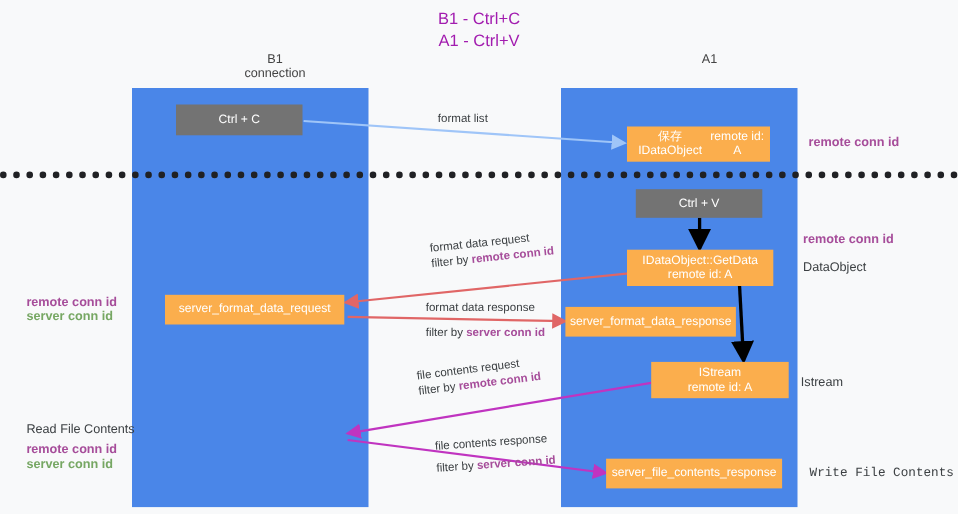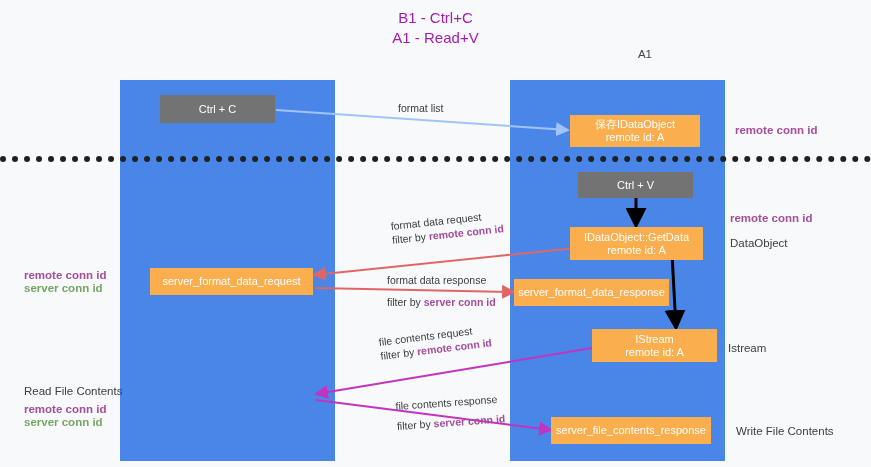--- a/index.html
+++ b/index.html
@@ -38,23 +38,27 @@
   .dash{position:absolute;left:0;top:156px;width:871px;height:0;
         border-top:6px dotted #202124;}
 </style>
 </head>
 <body>
 
 <div id="stage">
 
   <div class="title">
     <div>B1 - Ctrl+C</div>
-    <div>A1 - Read+V</div>
+    <div>A1 - Ctrl+V</div>
   </div>
 
+  <div class="lane-head" style="left:150px;top:48px;width:200px;">
+    <div>B1</div>
+    <div>connection</div>
+  </div>
   <div class="lane-head" style="left:545px;top:48px;width:200px;">
     <div>A1</div>
   </div>
 
   <div class="lane" style="left:120px;top:80px;width:215px;height:381px;"></div>
   <div class="lane" style="left:510px;top:80px;width:215px;height:381px;"></div>
 
   <svg class="overlay">
     <defs>
       <marker id="ahBlue" markerWidth="7" markerHeight="7" refX="6" refY="3.5" orient="auto">
@@ -83,21 +87,21 @@
 
     <line x1="592" y1="348" x2="316" y2="394" stroke="#c034c0" stroke-width="2" marker-end="url(#ahMag)"></line>
 
     <line x1="316" y1="400" x2="551" y2="430" stroke="#c034c0" stroke-width="2" marker-end="url(#ahMag)"></line>
   </svg>
 
   <div class="node green" style="left:160px;top:95px;width:115px;height:28px;">
     <span>Ctrl + C</span>
   </div>
 
-  <div class="node orange" style="left:570px;top:115px;width:130px;height:32px;flex-direction:column;">
+  <div class="node orange" style="left:570px;top:115px;width:130px;height:32px;flex-direction:row;">
     <span class="two">保存IDataObject</span>
     <span class="two">remote id: A</span>
   </div>
 
   <div class="node green" style="left:578px;top:172px;width:115px;height:26px;">
     <span>Ctrl + V</span>
   </div>
 
   <div class="node orange" style="left:570px;top:227px;width:133px;height:33px;flex-direction:column;">
     <span class="two">IDataObject::GetData</span>
@@ -149,21 +153,21 @@
     <div>file contents response</div>
     <div style="margin-top:6px;">
       <span>filter by </span><span class="hl purple">server conn id</span>
     </div>
   </div>
 
   <div class="sidelabel purple" style="left:735px;top:123px;">remote conn id</div>
   <div class="sidelabel purple" style="left:730px;top:211px;">remote conn id</div>
   <div class="sidelabel plain" style="left:730px;top:236px;">DataObject</div>
   <div class="sidelabel plain" style="left:728px;top:341px;">Istream</div>
-  <div class="sidelabel plain" style="left:736px;top:424px;">Write File Contents</div>
+  <div class="sidelabel plain" style="left:736px;top:424px;font-family:Liberation Mono, monospace;">Write File Contents</div>
 
   <div class="sidelabel purple" style="left:24px;top:268px;">remote conn id</div>
   <div class="sidelabel green-t" style="left:24px;top:281px;">server conn id</div>
 
   <div class="sidelabel plain" style="left:24px;top:384px;">Read File Contents</div>
   <div class="sidelabel purple" style="left:24px;top:402px;">remote conn id</div>
   <div class="sidelabel green-t" style="left:24px;top:415px;">server conn id</div>
 
   <div class="dash"></div>
 

